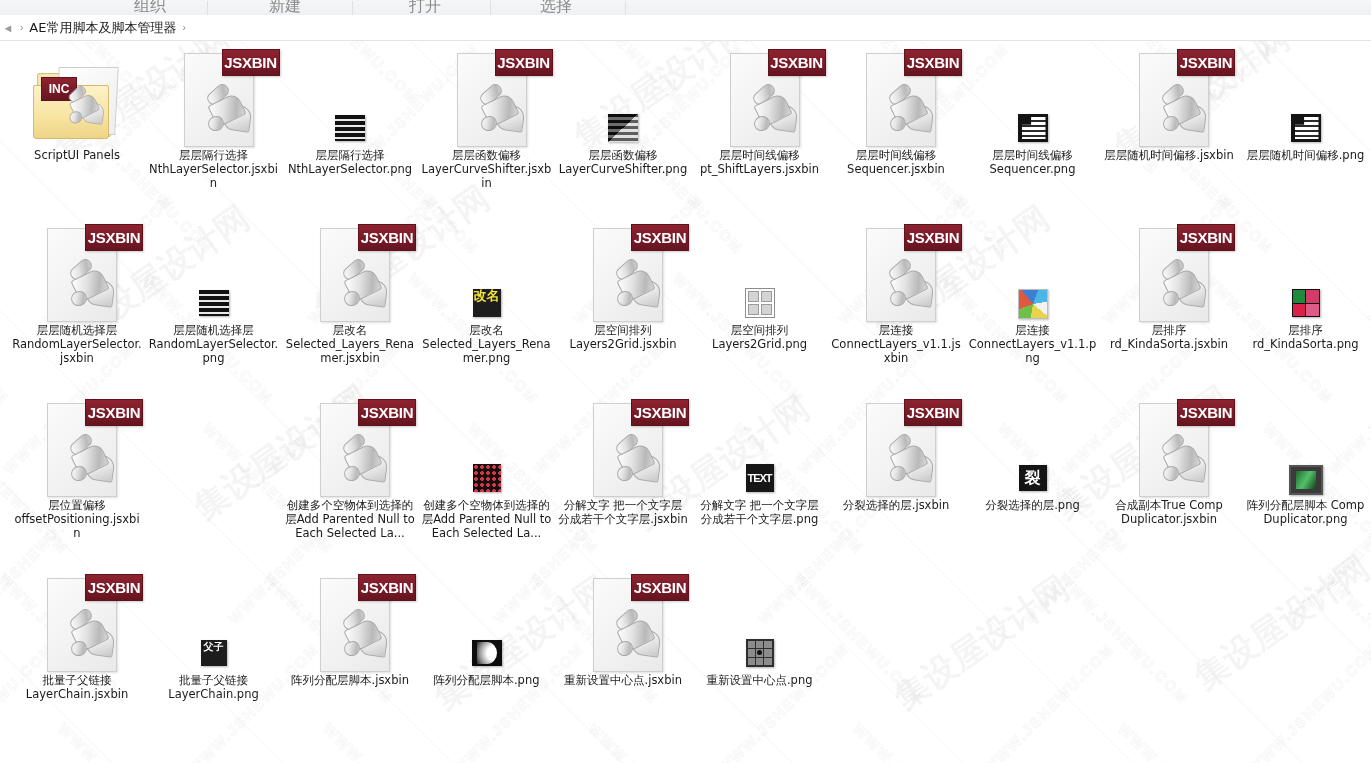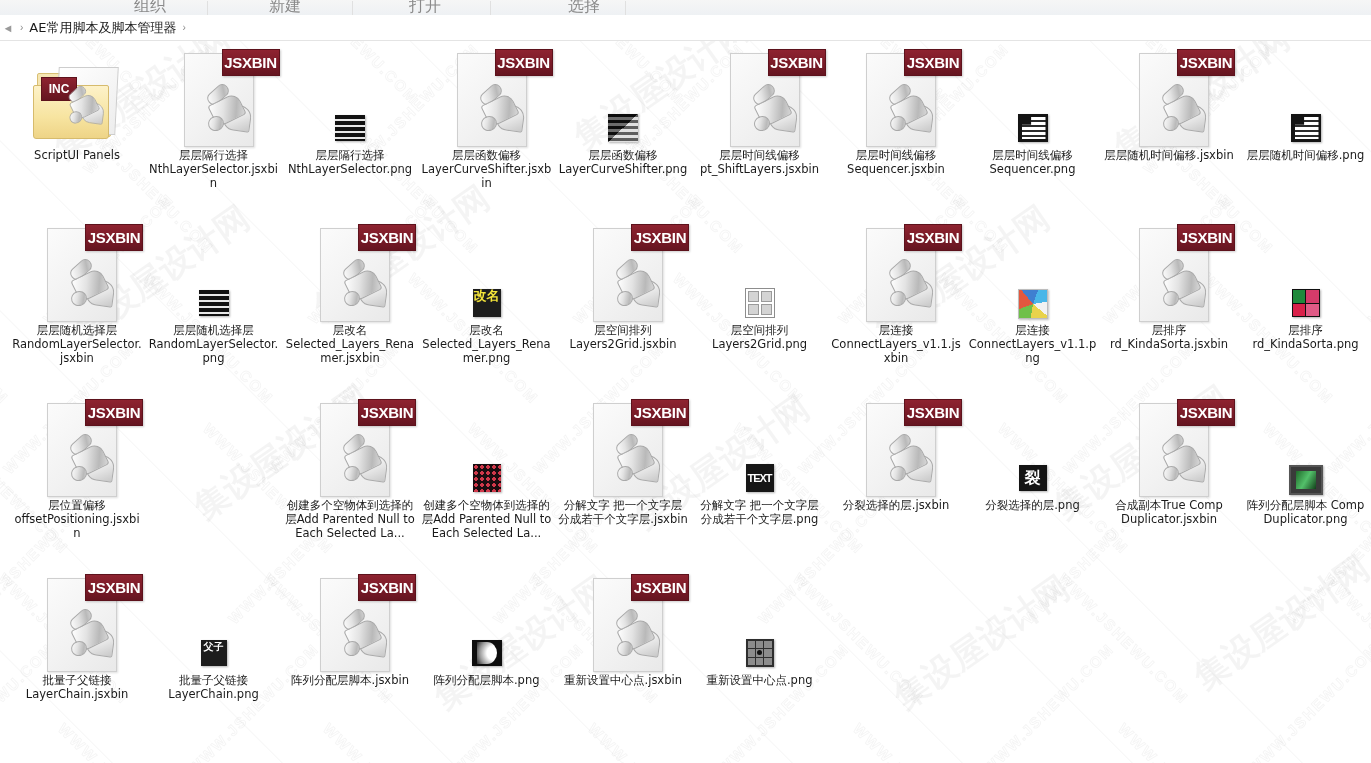--- a/index.html
+++ b/index.html
@@ -467,21 +467,21 @@
     <div class="wm-cn" style="left: 420px; top: 620px;">集设屋设计网</div>
     <div class="wm-cn" style="left: 880px; top: 620px;">集设屋设计网</div>
     <div class="wm-cn" style="left: 1180px; top: 600px;">集设屋设计网</div>
     <div class="wm-cn" style="left: 60px; top: 250px;">集设屋设计网</div>
   </div>
 
 <div id="toolbar">
     <div class="tb-item" style="left: 110px; width: 80px;">组织</div>
     <div class="tb-item" style="left: 245px; width: 80px;">新建</div>
     <div class="tb-item" style="left: 385px; width: 80px;">打开</div>
-    <div class="tb-item" style="left: 544px; width: 80px;">选择</div>
+    <div class="tb-item" style="left: 516px; width: 80px;">选择</div>
     <div class="tb-sep" style="left: 207px;"></div>
     <div class="tb-sep" style="left: 352px;"></div>
     <div class="tb-sep" style="left: 490px;"></div>
     <div class="tb-sep" style="left: 625px;"></div>
   </div>
 
 <div id="crumbbar">
   <span class="crumb-back">◄</span>
   <span class="crumb-chev">›</span>
   <span class="crumb-text">AE常用脚本及脚本管理器</span>

